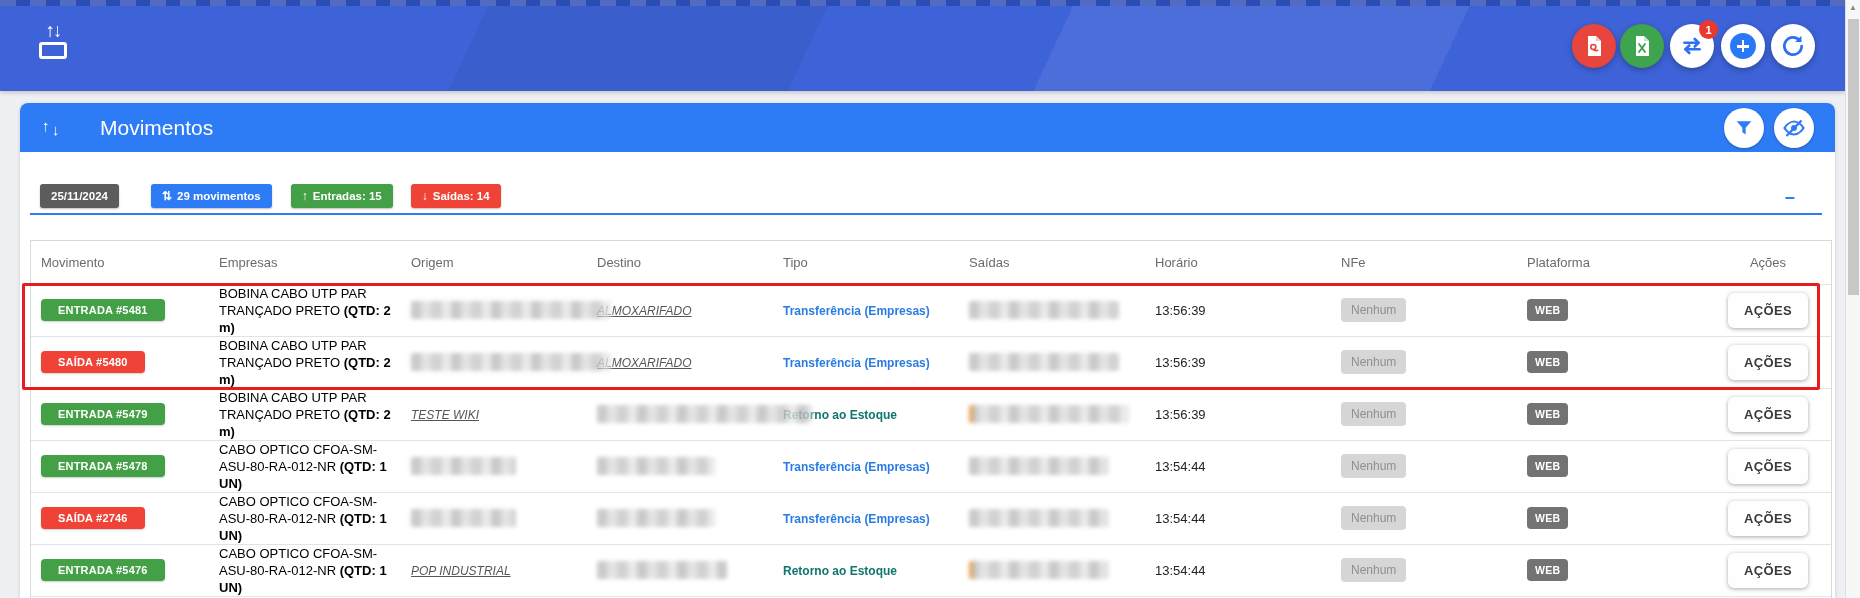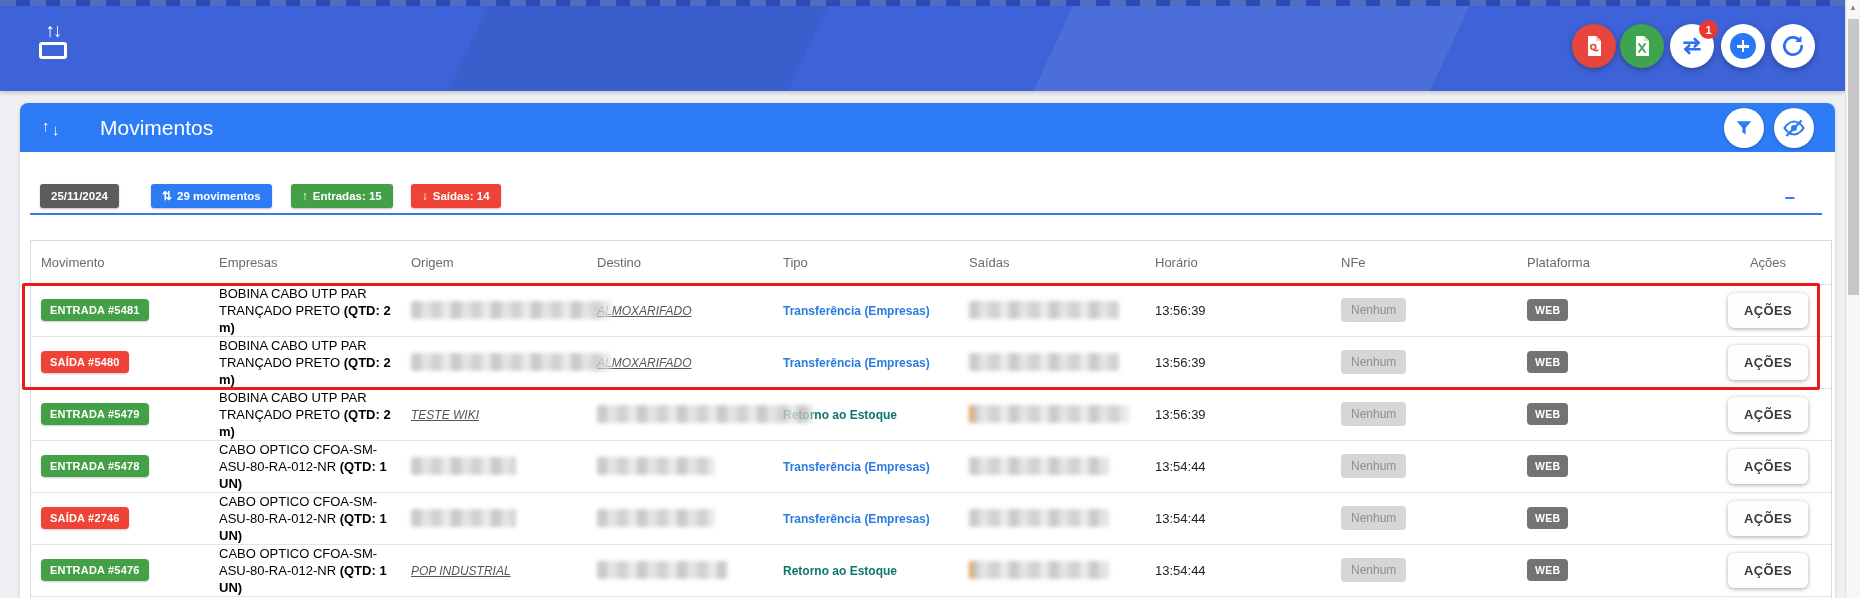--- a/index.html
+++ b/index.html
@@ -76,21 +76,21 @@
   table { width:100%; border-collapse:collapse; table-layout:fixed; }
   col.c-mov{width:178px} col.c-prod{width:192px} col.c-ori{width:186px} col.c-des{width:186px}
   col.c-tipo{width:186px} col.c-usu{width:186px} col.c-hor{width:186px} col.c-nfe{width:186px}
   col.c-plat{width:186px} col.c-ac{width:auto}
   th { height:43px; text-align:left; font-size:13px; font-weight:400; color:#6b6b6b;
     padding:0 8px 0 10px; border-bottom:1px solid #e3e3e3; background:#fff; }
   th.center { text-align:center; }
   td { height:52px; padding:0 8px 0 10px; border-bottom:1px solid #e3e3e3;
     font-size:13px; color:#222; vertical-align:middle; }
   td.center { text-align:center; }
-  .mov-badge { display:inline-block; padding:5px 9px; border-radius:4px; color:#fff;
+  .mov-badge { display:inline-block; padding:5px 17px; border-radius:4px; color:#fff;
     font-size:11px; font-weight:bold; letter-spacing:.2px; box-shadow:0 1px 2px rgba(0,0,0,.2); }
   .badge-green { background:#43a047; }
   .badge-red { background:#ef4337; }
   .prod { font-size:13px; line-height:17px; color:#000000; }
   .prod b { font-weight:bold; }
   .cell-link { font-size:12px; font-style:italic; text-decoration:underline; color:#555; cursor:pointer; }
   .tipo { font-size:12px; font-weight:bold; text-decoration:none; cursor:pointer; }
   .tipo.blue { color:#2a7ce2; }
   .tipo.purple { color:#0f766e; }
   .redact { height:18px; border-radius:2px; filter:blur(2px); opacity:.8;

